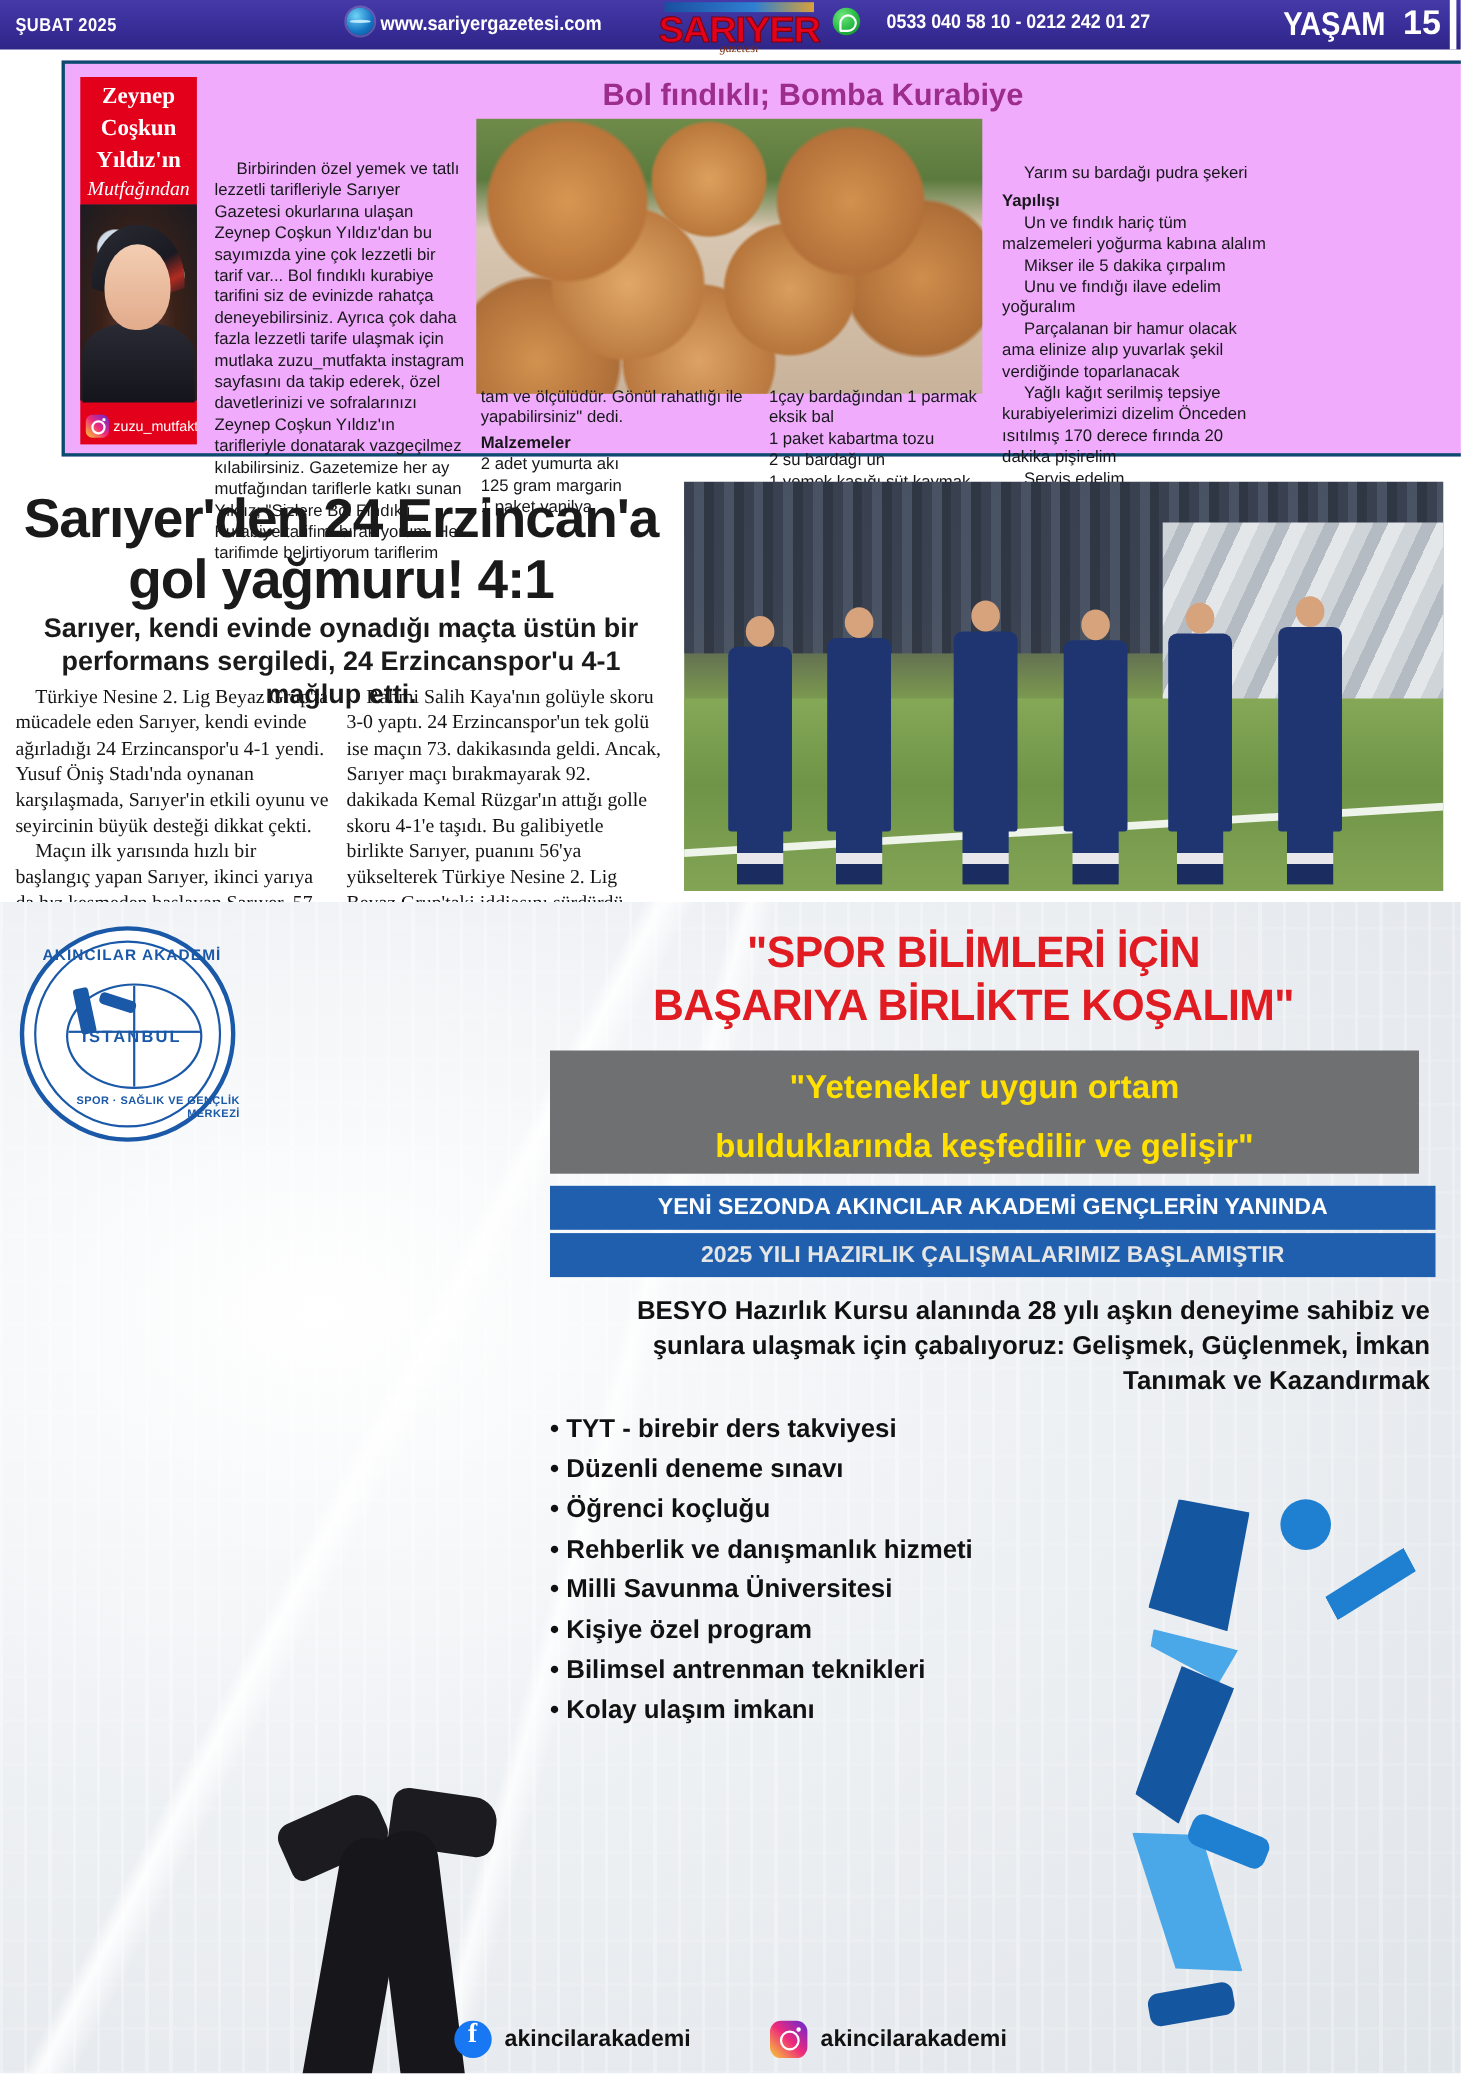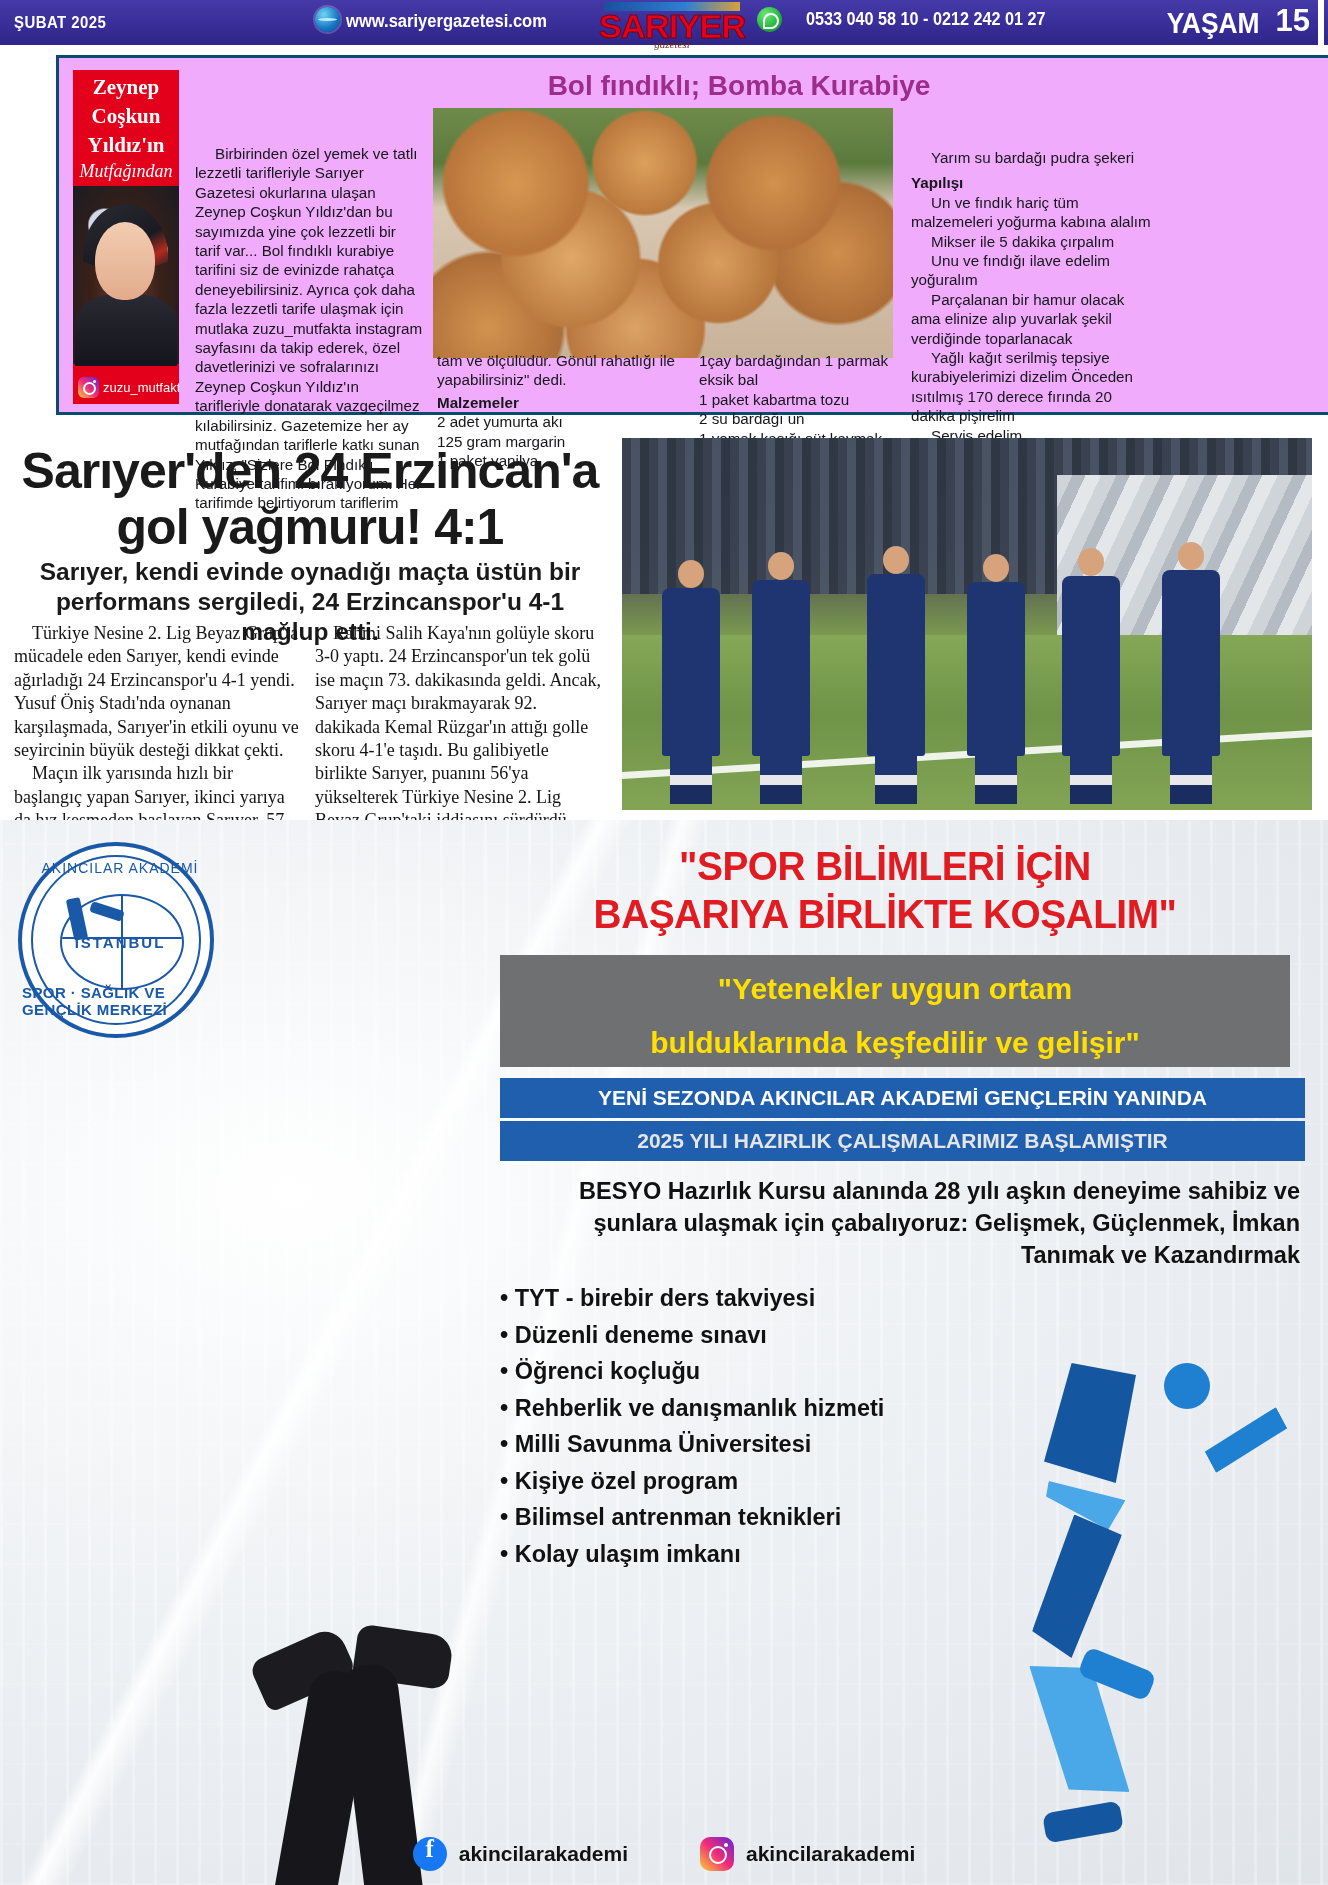--- a/index.html
+++ b/index.html
@@ -224,25 +224,25 @@
   .badge-logo .ring{position:absolute;inset:9px;border-radius:50%;border:2px solid #1a58a8;}
   .badge-logo .globe2{position:absolute;left:38px;top:48px;width:120px;height:92px;border-radius:50%;
     background:#fff;border:2px solid #1a58a8;overflow:hidden;}
   .badge-logo .globe2:before{content:"";position:absolute;left:0;top:45%;width:100%;height:2px;background:#1a58a8;}
   .badge-logo .globe2:after{content:"";position:absolute;left:50%;top:0;width:2px;height:100%;background:#1a58a8;margin-left:-1px;}
   .badge-logo .runner{position:absolute;left:48px;top:52px;width:14px;height:42px;
     background:#1a58a8;transform:rotate(-12deg);border-radius:3px;}
   .badge-logo .runner2{position:absolute;left:68px;top:60px;width:34px;height:11px;
     background:#1a58a8;transform:rotate(18deg);border-radius:4px;}
   .badge-logo .ttop{position:absolute;left:0;top:14px;width:196px;text-align:center;
-    color:#1a58a8;font-size:14px;font-weight:normal;letter-spacing:1px;}
+    color:#1a58a8;font-size:14px;font-weight:bold;letter-spacing:1px;}
   .badge-logo .tmid{position:absolute;left:0;top:88px;width:196px;text-align:center;
     color:#1a58a8;font-size:15px;font-weight:bold;letter-spacing:2px;}
-  .badge-logo .tbot{position:absolute;left:0;bottom:16px;width:196px;text-align:left;
-    color:#1a58a8;font-size:15px;font-weight:bold;letter-spacing:.4px;}
+  .badge-logo .tbot{position:absolute;left:0;bottom:16px;width:196px;text-align:right;
+    color:#1a58a8;font-size:10px;font-weight:bold;letter-spacing:.4px;}
 
   .ad-head{
     position:absolute;left:470px;top:22px;width:830px;text-align:center;
     color:#e11b22;font-size:40px;line-height:48px;font-weight:bold;
     letter-spacing:-.5px;transform:scaleX(.97);
   }
   .quote-box{
     position:absolute;left:500px;top:135px;width:790px;height:112px;
     background:#6f7072;
   }

